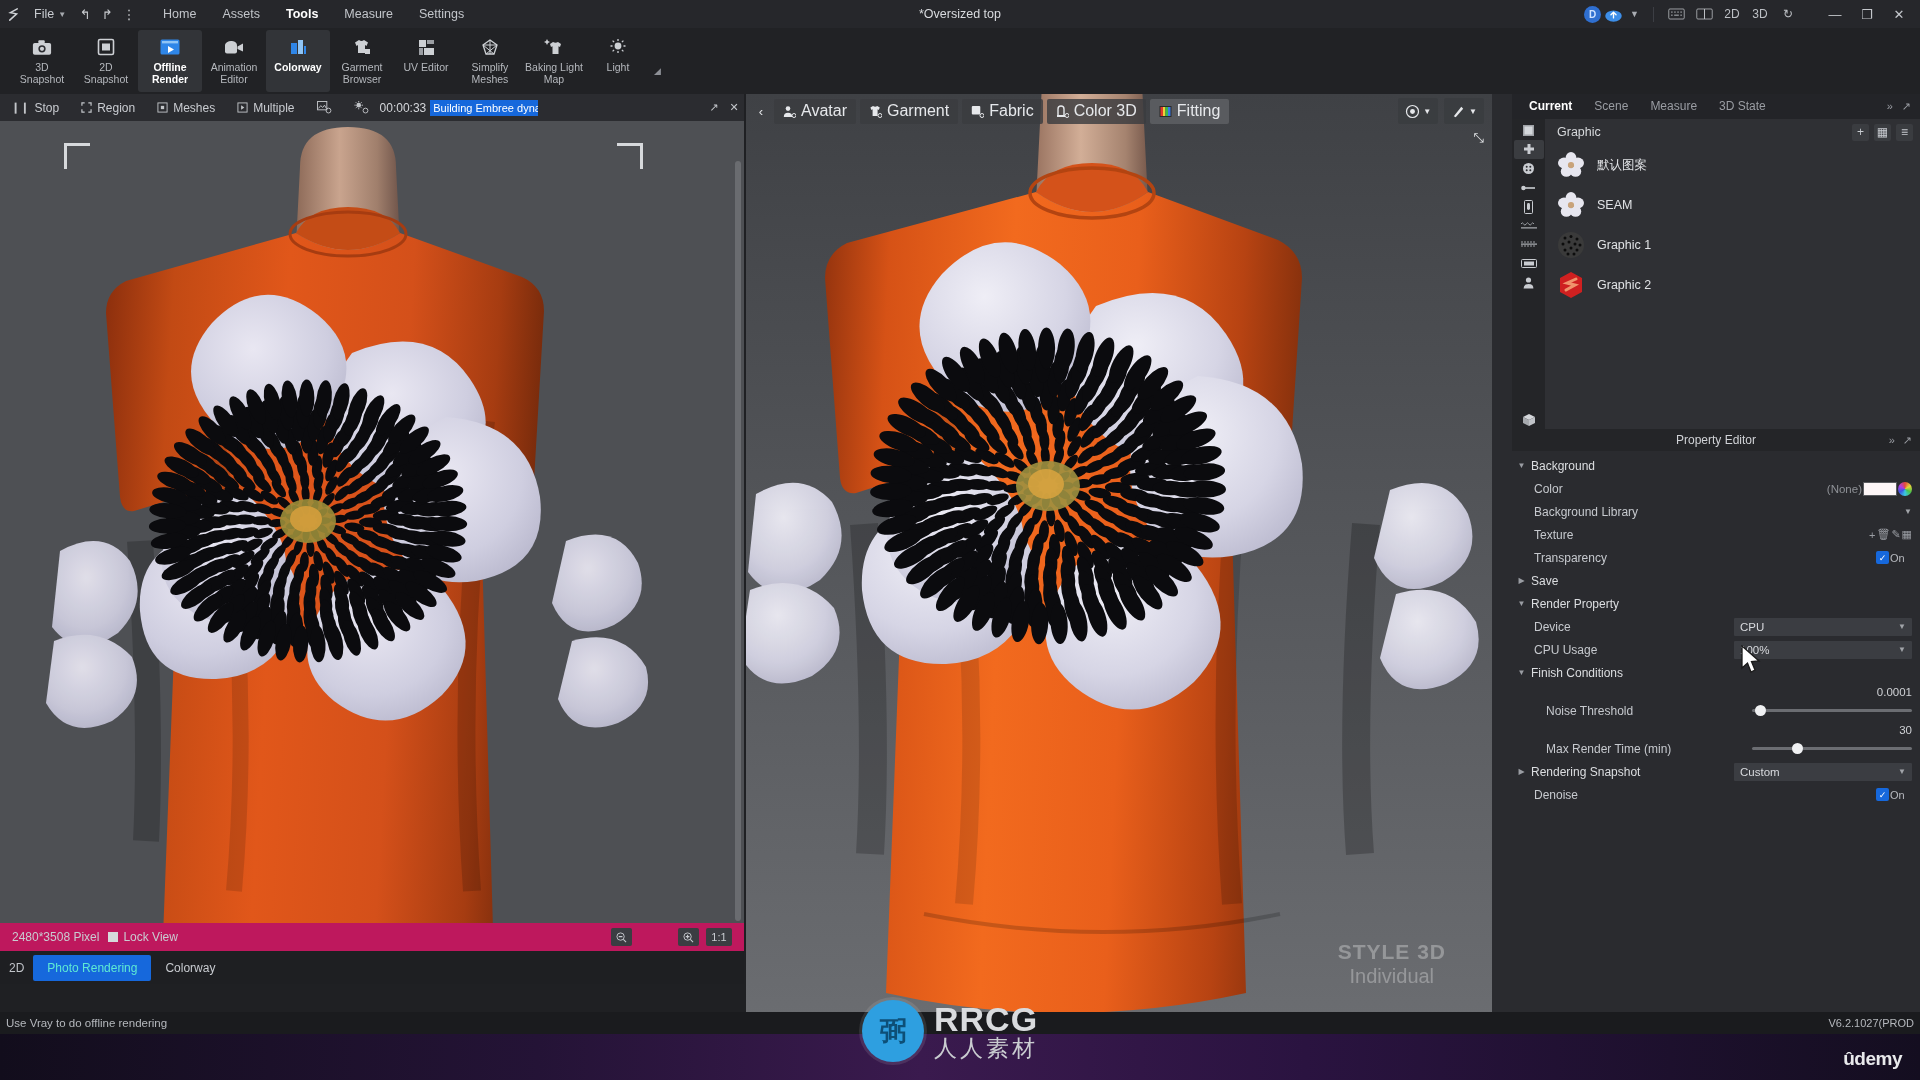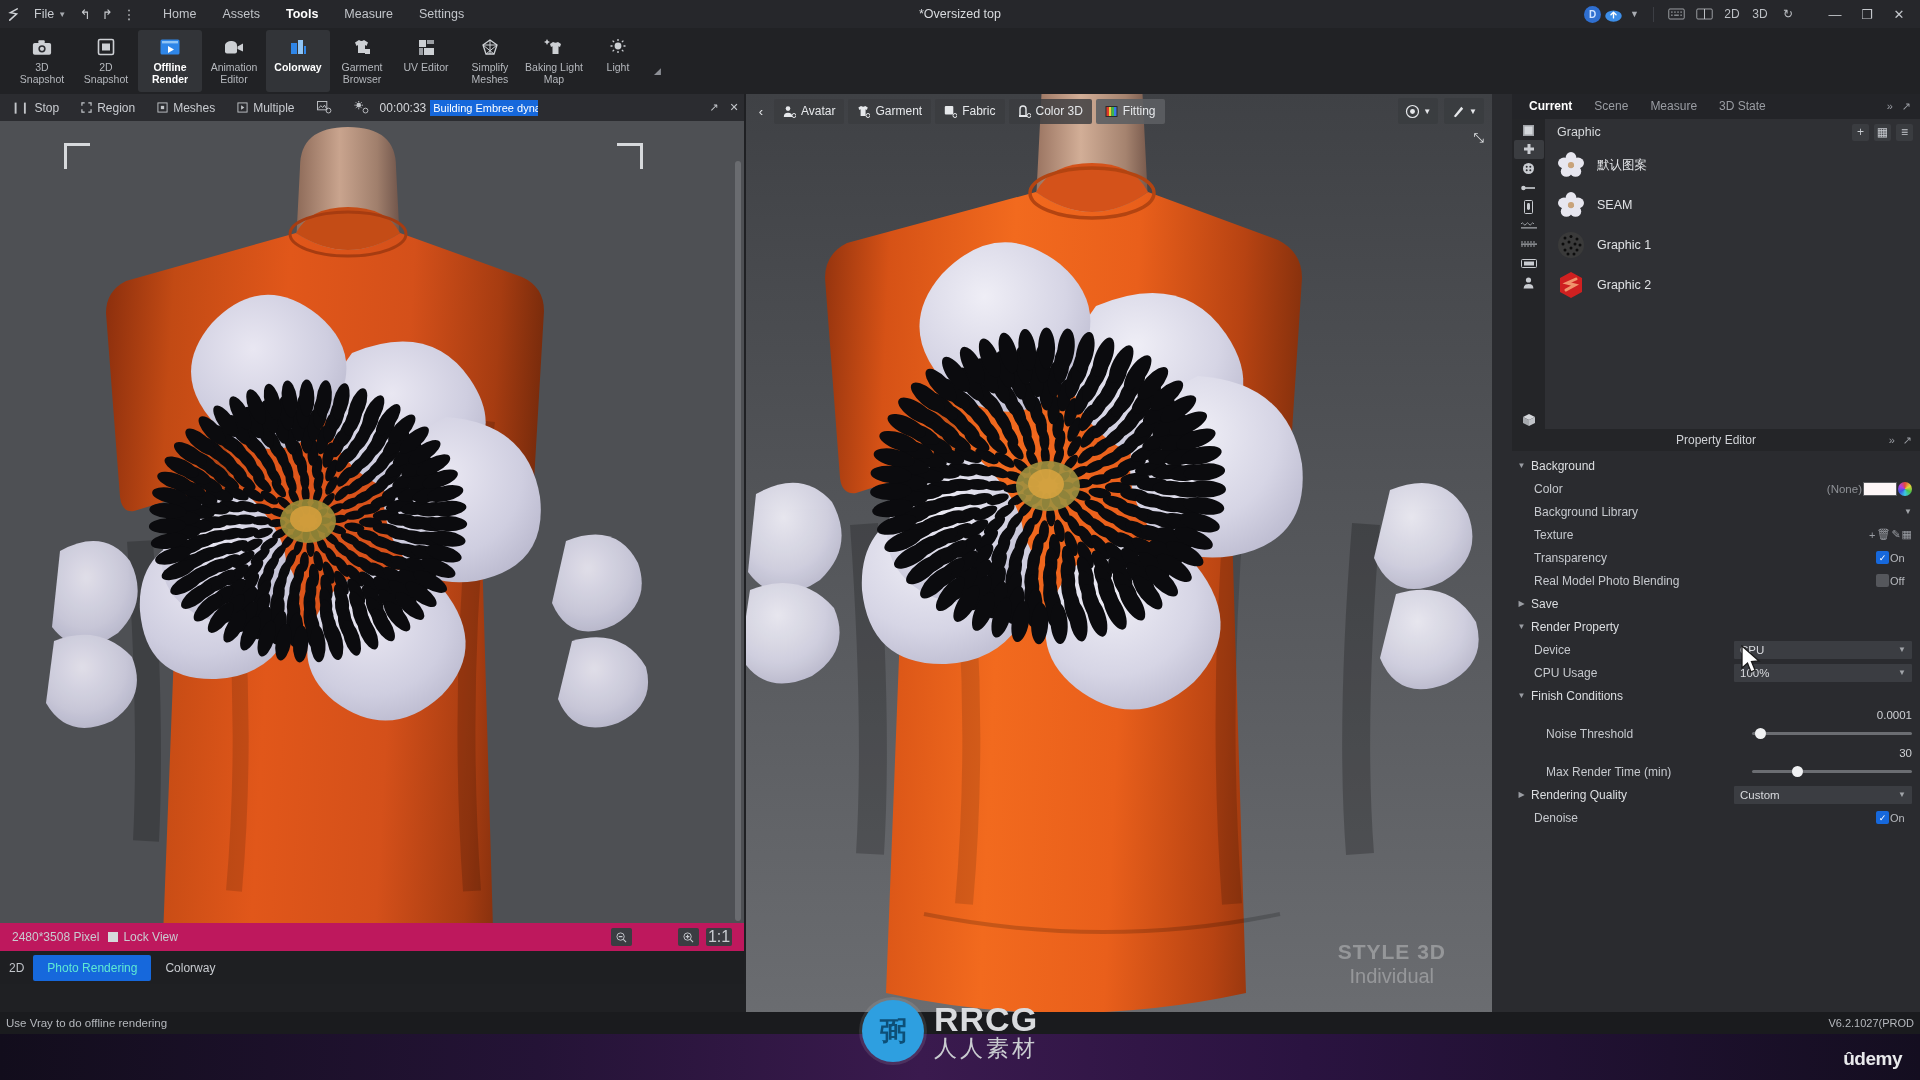--- a/index.html
+++ b/index.html
@@ -43,34 +43,34 @@
   .rwin{width:20px;height:27px;display:flex;align-items:center;justify-content:center;font-size:11px;color:#c2c5c9;}
 
   .canvas2d{position:absolute;left:0;top:27px;width:744px;height:830px;background:#4e5054;overflow:hidden;}
   .crop-tl{position:absolute;left:64px;top:22px;width:26px;height:26px;border-left:3px solid #d7d9dc;border-top:3px solid #d7d9dc;}
   .crop-tr{position:absolute;left:617px;top:22px;width:26px;height:26px;border-right:3px solid #d7d9dc;border-top:3px solid #d7d9dc;}
   .vscroll{position:absolute;right:3px;top:40px;width:6px;height:760px;background:#6a6c70;border-radius:3px;}
 
   .zoombar{position:absolute;left:0;bottom:33px;width:744px;height:28px;background:#be185d;display:flex;align-items:center;padding:0 12px;font-size:12px;color:#c9ccd1;}
   .lockbox{width:10px;height:10px;background:#d6d8db;display:inline-block;margin:0 5px 0 9px;vertical-align:-1px;}
   .zg{margin-left:auto;display:flex;align-items:center;gap:7px;}
-  .zbtn{width:21px;height:18px;background:#3b3d42;border-radius:2px;display:flex;align-items:center;justify-content:center;font-size:16px;color:#c9ccd1;}
+  .zbtn{width:21px;height:18px;background:#3b3d42;border-radius:2px;display:flex;align-items:center;justify-content:center;font-size:11px;color:#c9ccd1;}
   .zval{font-size:12px;color:#d3d5d9;min-width:32px;text-align:center;margin-top:44px;}
 
   .tabstrip{position:absolute;left:0;bottom:0;width:744px;height:33px;background:#1e1f22;display:flex;align-items:center;}
   .tsl{padding:0 9px;font-size:12px;color:#c0c3c8;}
   .tstab{height:26px;display:flex;align-items:center;padding:0 14px;font-size:12px;color:#c8cbd0;border-radius:2px;}
   .tstab.on{background:#1668dc;color:#5eead4;}
 
   
   .viewport{position:absolute;left:746px;top:94px;width:746px;height:930px;overflow:hidden;background:#4a4c50;}
   .vp-sky{position:absolute;inset:0;background:linear-gradient(180deg,#4a4c50 0%,#56585c 45%,#636569 100%);}
   .vp-toolbar{position:absolute;left:0;top:0;width:746px;height:34px;display:flex;align-items:center;padding-left:6px;z-index:6;}
   .vp-back{width:18px;height:26px;display:flex;align-items:center;justify-content:center;font-size:13px;color:#e3e5e8;}
-  .vtab{display:flex;align-items:center;gap:5px;height:25px;padding:0 9px;margin-left:4px;background:rgba(58,60,64,0.82);border-radius:2px;font-size:12px;color:#e6e8eb;}
+  .vtab{display:flex;align-items:center;gap:5px;height:25px;padding:0 9px;margin-left:4px;background:rgba(58,60,64,0.82);border-radius:2px;font-size:16px;color:#e6e8eb;}
   .vtab.hl{background:rgba(92,94,98,0.9);}
   .vp-right{margin-left:auto;display:flex;align-items:center;gap:6px;padding-right:8px;}
   .vrbtn{display:flex;align-items:center;gap:3px;height:26px;padding:0 7px;background:rgba(58,60,64,0.85);border-radius:2px;font-size:11px;color:#e6e8eb;}
   .vp-expand{position:absolute;right:8px;top:36px;font-size:13px;color:#e6e8eb;z-index:6;}
   .wm{position:absolute;right:46px;bottom:36px;text-align:center;z-index:5;color:rgba(255,255,255,0.30);
      font-size:21px;line-height:24px;letter-spacing:1px;font-weight:bold;pointer-events:none;}
   .wm small{display:block;font-weight:normal;font-size:20px;letter-spacing:0;}
 
   
   .rpanel{position:absolute;left:1492px;top:94px;width:428px;height:930px;background:#2a2b2f;padding-left:20px;}
@@ -1361,27 +1361,20 @@
             <span class="mini">▦</span>
           </span>
         </div>
         <div class="prow l1">
           <span class="lbl">Transparency</span>
           <span class="right">
             <span class="chk">✓</span>
             <span class="onoff">On</span>
           </span>
         </div>
-        <div class="prow l1">
-          <span class="lbl">Real Model Photo Blending</span>
-          <span class="right">
-            <span class="chk off">✓</span>
-            <span class="onoff">Off</span>
-          </span>
-        </div>
         <div class="prow ">
           <span class="caret">▶</span>
           <span class="lbl pgroup" style="padding-left: 4px;">Save</span>
         </div>
         <div class="prow ">
           <span class="caret">▼</span>
           <span class="lbl pgroup" style="padding-left: 4px;">Render Property</span>
         </div>
         <div class="prow l1">
           <span class="lbl">Device</span>
@@ -1428,21 +1421,21 @@
           <span class="lbl">Max Render Time (min)</span>
           <span class="right">
             <span class="slider">
               <span class="strack"></span>
               <span class="sknob" style="left: 25%;"></span>
             </span>
           </span>
         </div>
         <div class="prow ">
           <span class="caret">▶</span>
-          <span class="lbl pgroup" style="padding-left: 4px;">Rendering Quality</span>
+          <span class="lbl pgroup" style="padding-left: 4px;">Rendering Snapshot</span>
           <span class="right">
             <span class="combo">
               <span class="cv">Custom</span>
               <span class="cc">▼</span>
             </span>
           </span>
         </div>
         <div class="prow l1">
           <span class="lbl">Denoise</span>
           <span class="right">

